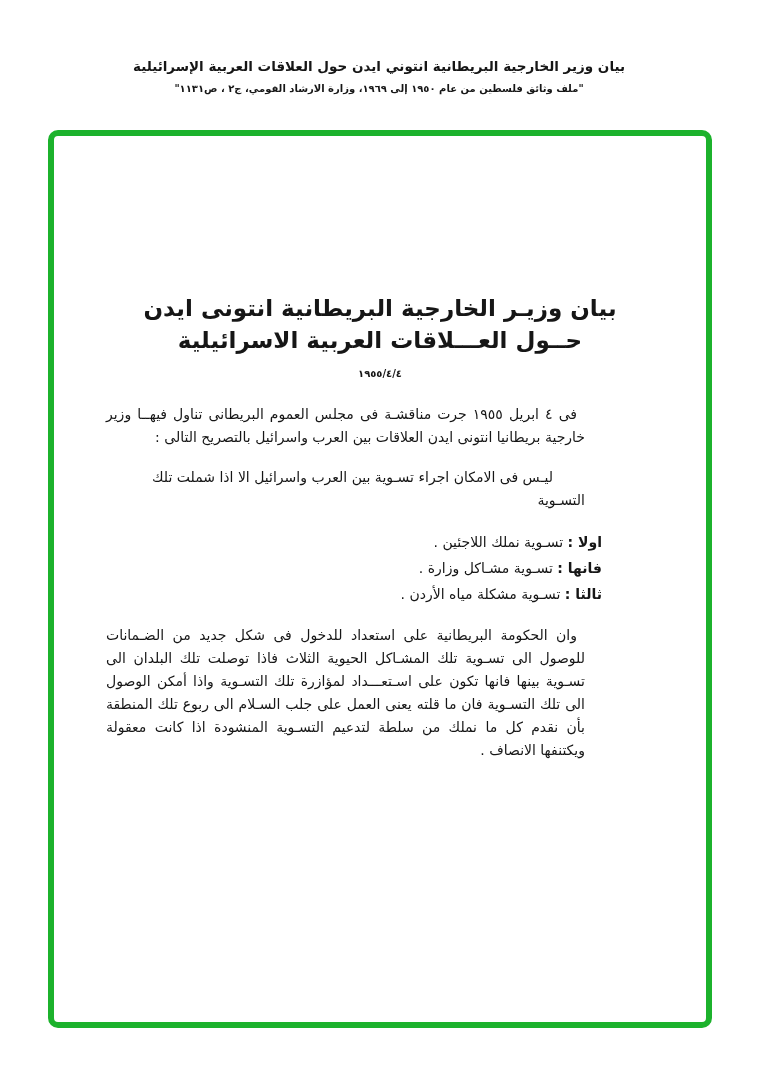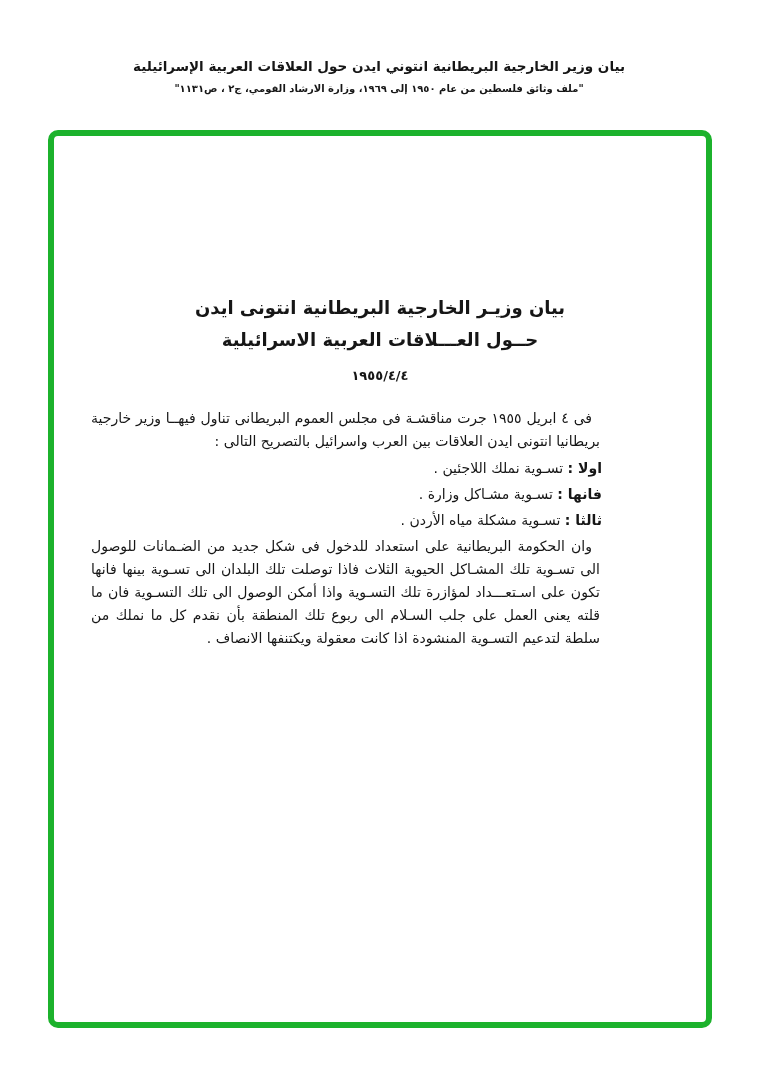--- a/index.html
+++ b/index.html
@@ -19,29 +19,29 @@
   .frame {
     position:absolute; left:48px; top:130px;
     width:652px; height:886px;
     border:6px solid #1cb22c; border-radius:10px;
     background:#ffffff;
   }
   .title-block {
     margin-top:156px; text-align:center; direction:rtl;
     font-weight:bold;
   }
-  .t1 { font-size:18px; line-height:32px; }
-  .t-date { font-size:13px; margin-top:12px; font-weight:bold; }
+  .t1 { font-size:23px; line-height:32px; }
+  .t-date { font-size:10px; margin-top:12px; font-weight:bold; }
 
   .body-col {
     direction:rtl; width:513px;
     margin:24px 104px 0 35px;
     font-size:14px; line-height:23px;
   }
-  .body-col p { margin:2px; padding:0; }
+  .body-col p { margin:17px; padding:0; }
   .intro   { text-align:justify; margin-left:56px; text-indent:8px; margin-bottom:10px; }
   .statement { text-align:right; text-indent:32px; margin-top:7px; }
   .list { margin-top:2px; }
   .list-item { text-align:right; line-height:26px; }
   .lead { font-weight:bold;margin-top:48px; }
   .closing { text-align:justify; text-indent:8px; margin-top:0; }
 </style>
 </head>
 <body>
 
@@ -56,20 +56,21 @@
 
     <div class="title-block">
       <div class="t1">بيان وزيـر الخارجية البريطانية انتونى ايدن</div>
       <div class="t1">حــول العـــلاقات العربية الاسرائيلية</div>
       <div class="t-date">١٩٥٥/٤/٤</div>
     </div>
 
     <div class="body-col">
       <p class="intro">فى ٤ ابريل ١٩٥٥ جرت مناقشـة فى مجلس العموم البريطانى تناول فيهــا وزير خارجية بريطانيا انتونى ايدن العلاقات بين العرب واسرائيل بالتصريح التالى :</p>
 
+      <p class="statement">ليـس فى الامكان اجراء تسـوية بين العرب واسرائيل الا اذا شملت تلك التسـوية</p>
 
       <div class="list">
         <div class="list-item">
           <span class="lead">اولا :</span>
           <span class="litext">تسـوية نملك اللاجئين .</span>
         </div>
         <div class="list-item">
           <span class="lead">فانها :</span>
           <span class="litext">تسـوية مشـاكل وزارة .</span>
         </div>

